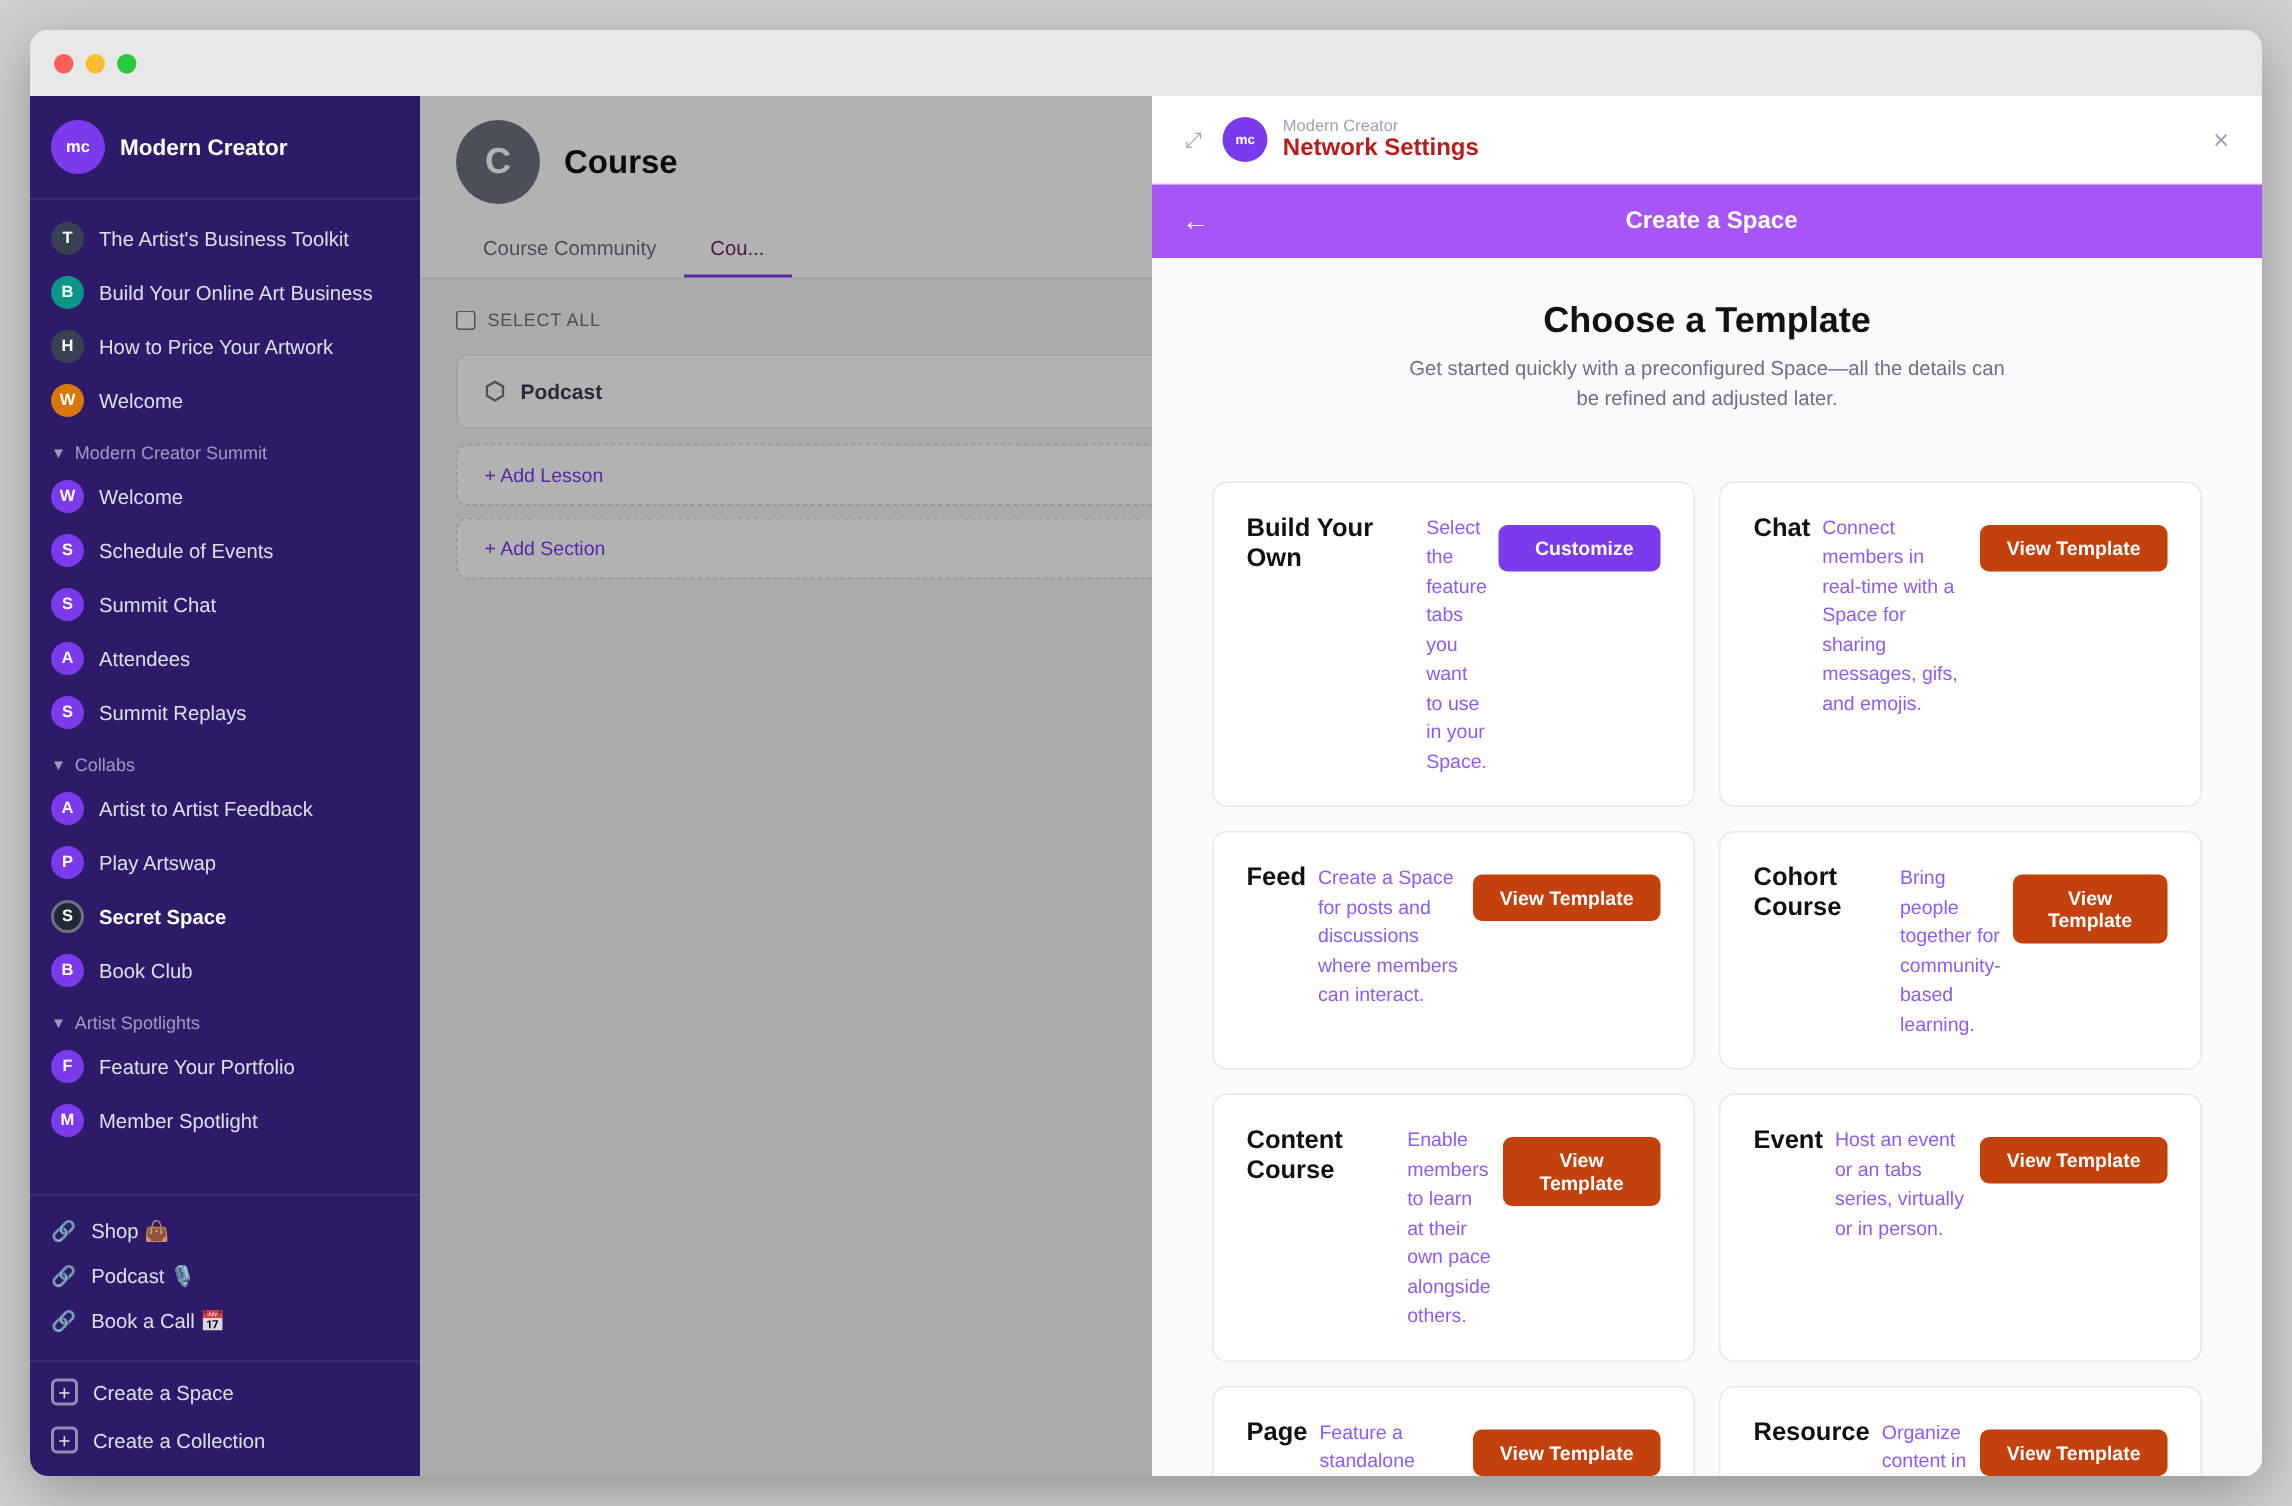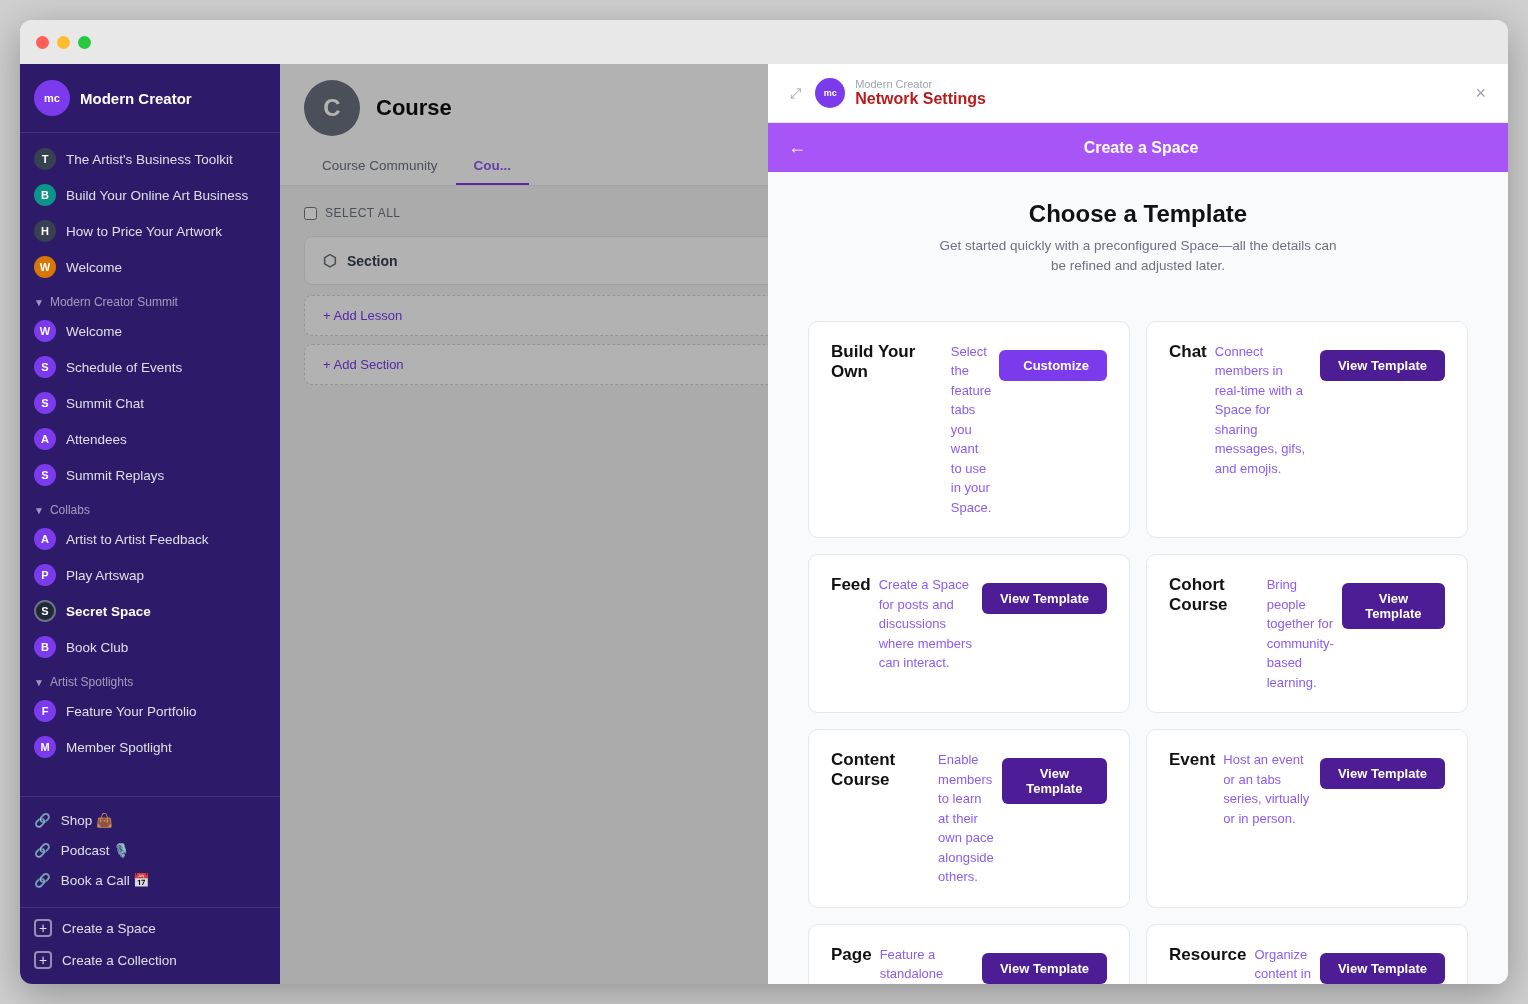--- a/index.html
+++ b/index.html
@@ -202,23 +202,23 @@
 
     .tab {
       padding: 10px 18px;
       font-size: 13.5px;
       color: #6b7280;
       cursor: pointer;
       border-bottom: 2px solid transparent;
     }
 
     .tab.active {
-      color: #8b5cf6;
+      color: #701a75;
       border-bottom: 2px solid #7c3aed;
-      font-weight: 700;
+      font-weight: 400;
     }
 
     .main-body {
       padding: 20px 24px;
       overflow-y: auto;
       flex: 1;
     }
 
     .select-all-bar {
       display: flex;
@@ -404,21 +404,21 @@
       align-self: flex-start;
     }
 
     .btn-customize {
       background: #7c3aed;
       color: #fff;
       padding-left: 24px;
     }
 
     .btn-view {
-      background: #4c1d95;
+      background: #c2410c;
       color: #fff;
     }
   </style>
 </head>
 <body>
 
 <div class="window-chrome">
 
   <div class="title-bar">
     <div class="traffic-light red"></div>
@@ -557,21 +557,21 @@
       </div>
 
       <div class="main-body">
         <div class="select-all-bar">
           <input type="checkbox" style="">
           <span>SELECT ALL</span>
         </div>
 
         <div class="overview-item">
           <span class="overview-icon">⬡</span>
-          <span>Section</span>
+          <span>Podcast</span>
         </div>
 
         <div class="add-button">
           <span>+ Add Lesson</span>
         </div>
 
         <div class="add-button">
           <span>+ Add Section</span>
         </div>
       </div>

